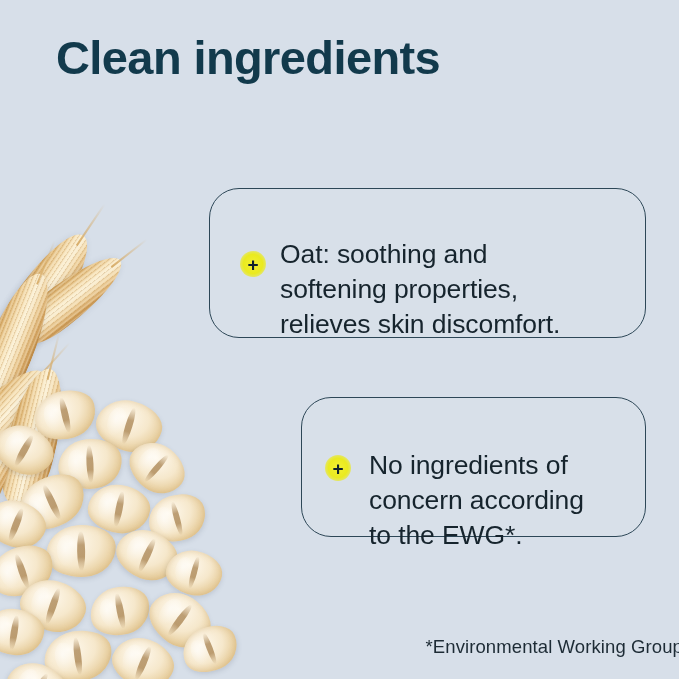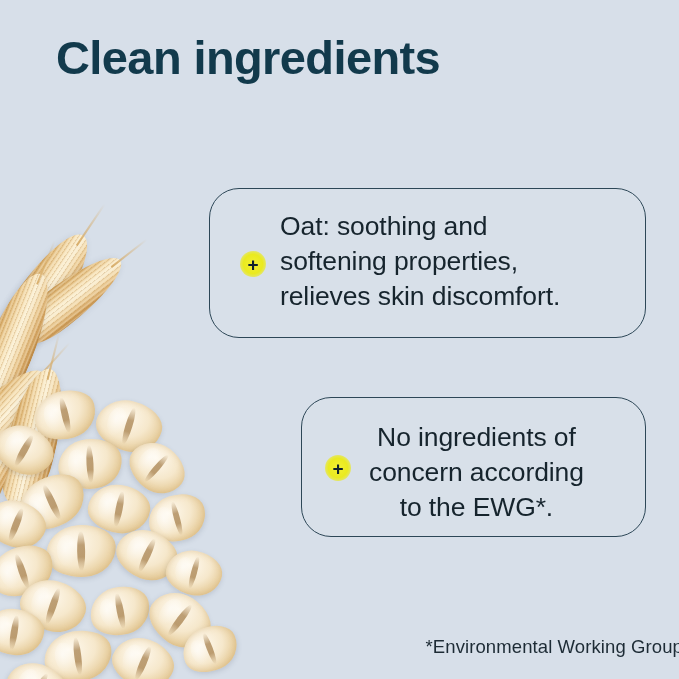--- a/index.html
+++ b/index.html
@@ -80,23 +80,24 @@
   #callout-ewg .plus-badge { left: 23px; top: 57px; }
 
   .callout-text {
     position: absolute;
     color: #16242d;
     font-size: 26.5px;
     line-height: 35px;
     font-weight: 400;
     letter-spacing: -0.1px;
     white-space: pre-line;
+    margin-top: 28px;
   }
   #callout-oat .callout-text { left: 70px; top: 20px; }
-  #callout-ewg .callout-text { left: 67px; top: 22px; text-align: center; }
+  #callout-ewg .callout-text { left: 67px; top: 22px; }
 
   
   #footnote {
     position: absolute;
     right: 38px;
     top: 636px;
     font-size: 18.5px;
     color: #1d2b35;
     letter-spacing: 0.1px;
     white-space: nowrap;

